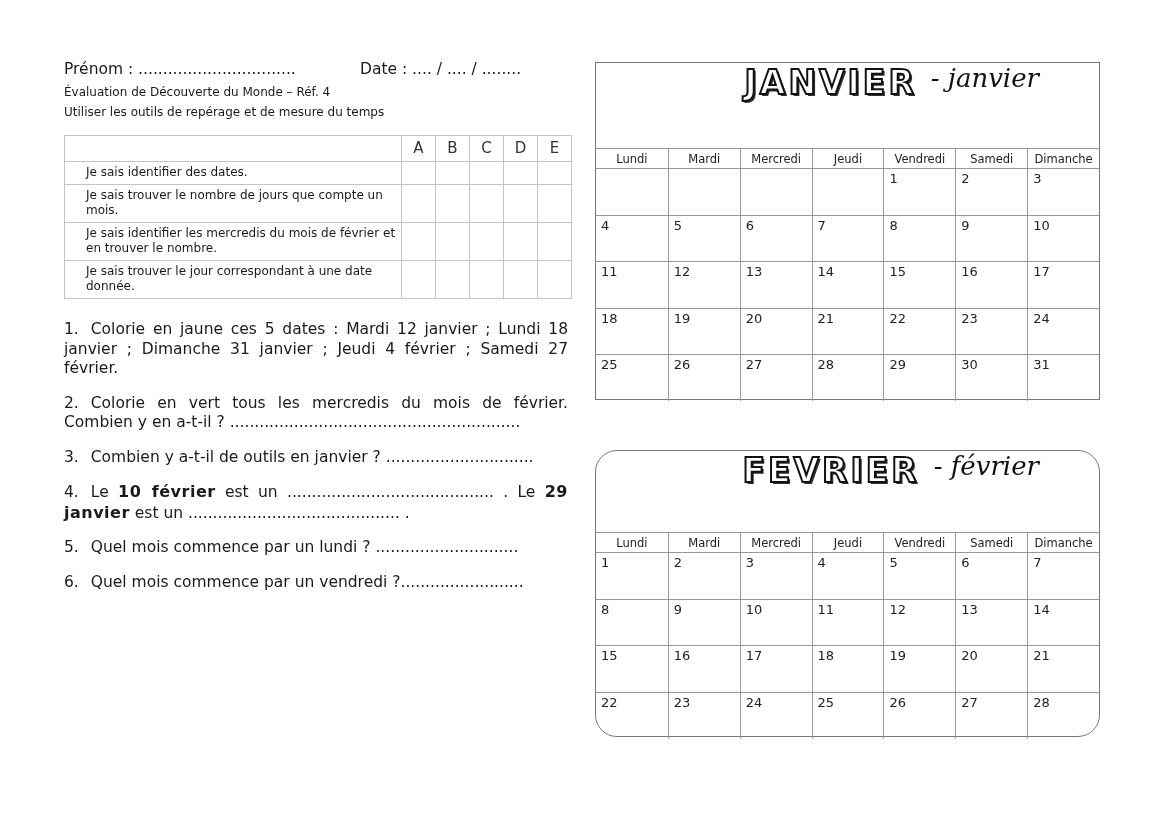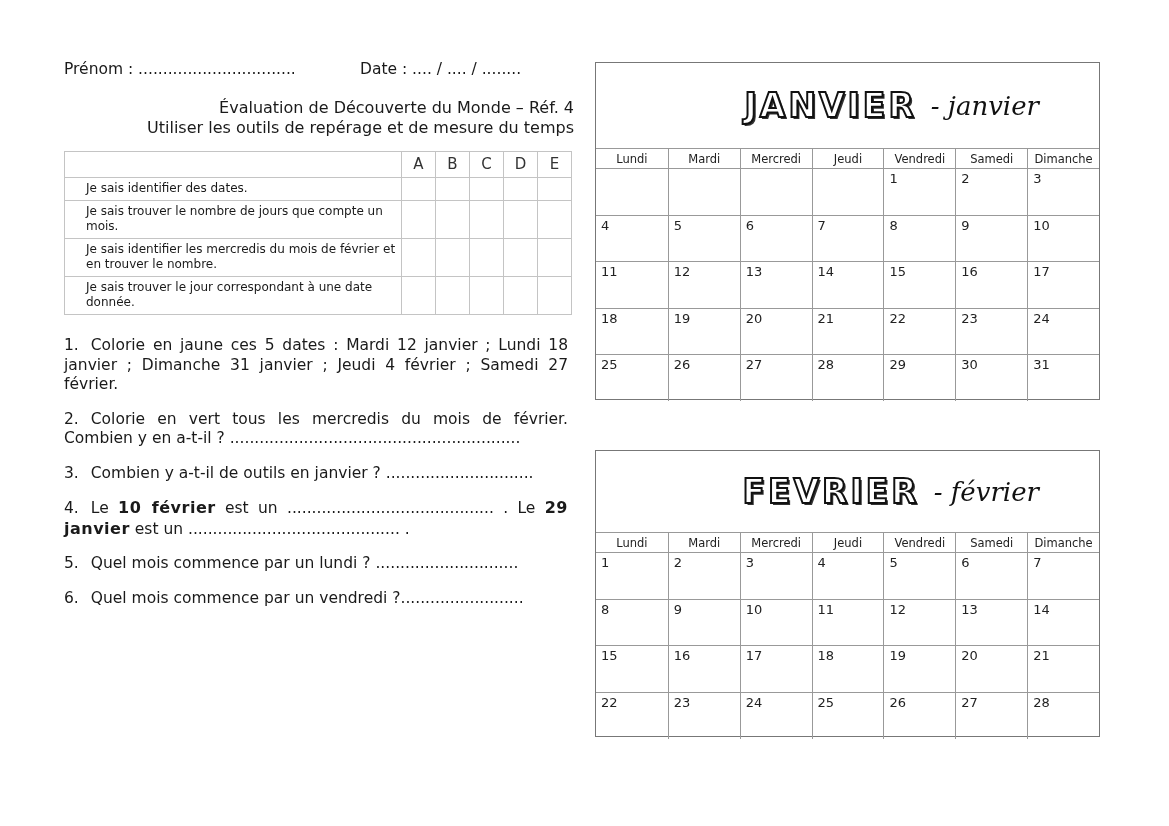--- a/index.html
+++ b/index.html
@@ -5,36 +5,36 @@
   html,body{margin:0;padding:0;}
   body{
     width:1169px;height:826px;position:relative;background:#ffffff;
     font-family:"DejaVu Sans","Liberation Sans",sans-serif;color:#1a1a1a;
     overflow:hidden;
   }
   
   .left-col{position:absolute;left:64px;top:60px;width:510px;}
   .id-line{position:relative;height:22px;font-size:15.5px;}
   .id-line .date{position:absolute;left:296px;top:0;text-align:right;}
-  .ws-title{margin-top:16px;text-align:right;font-size:16px;line-height:20px;}
+  .ws-title{text-align:left;font-size:12px;line-height:20px;}
   
   .skills{margin-top:13px;border-collapse:collapse;width:508px;table-layout:fixed;}
   .skills td{border:1px solid #c4c4c4;font-size:12px;line-height:15px;padding:3px 4px 4px 21px;vertical-align:top;}
   .skills td.grade{width:29px;padding:0;}
   .skills tr.head td{height:21px;text-align:center;vertical-align:middle;font-size:15px;color:#333;padding:2px;}
   
   .questions{margin-top:21px;width:512px;}
   .q{margin:0 8px 15px 0;font-size:15.5px;line-height:19.5px;text-align:justify;}
   .q .qnum{margin-right:12px;}
   .q b{font-size:16px;letter-spacing:.5px;}
   
   .cal{position:absolute;left:595px;width:505px;border:1px solid #777;background:#fff;box-sizing:border-box;}
   #cal-jan{top:62px;height:338px;}
-  #cal-feb{top:450px;height:287px;}
-  .cal-title{display:flex;align-items:center;justify-content:flex-end;padding-right:60px;gap:14px;}
+  #cal-feb{top:450px;height:287px;border-radius:22px;}
+  .cal-title{display:flex;align-items:flex-start;justify-content:flex-end;padding-right:60px;gap:14px;}
   #cal-jan .cal-title{height:85px;}
   #cal-feb .cal-title{height:81px;}
   .bubble{
     font-weight:800;font-size:33px;letter-spacing:3px;color:#fff;
     -webkit-text-stroke:2px #111;
     text-shadow:2px 2px 0 #333;
   }
   .cursive{font-family:"DejaVu Serif","Liberation Serif",serif;font-style:italic;font-size:26px;color:#111;}
   .cal-days{display:grid;grid-template-columns:repeat(7,1fr);border-top:1px solid #999;height:19px;}
   .cal-day{border-left:1px solid #999;display:flex;align-items:center;justify-content:center;

